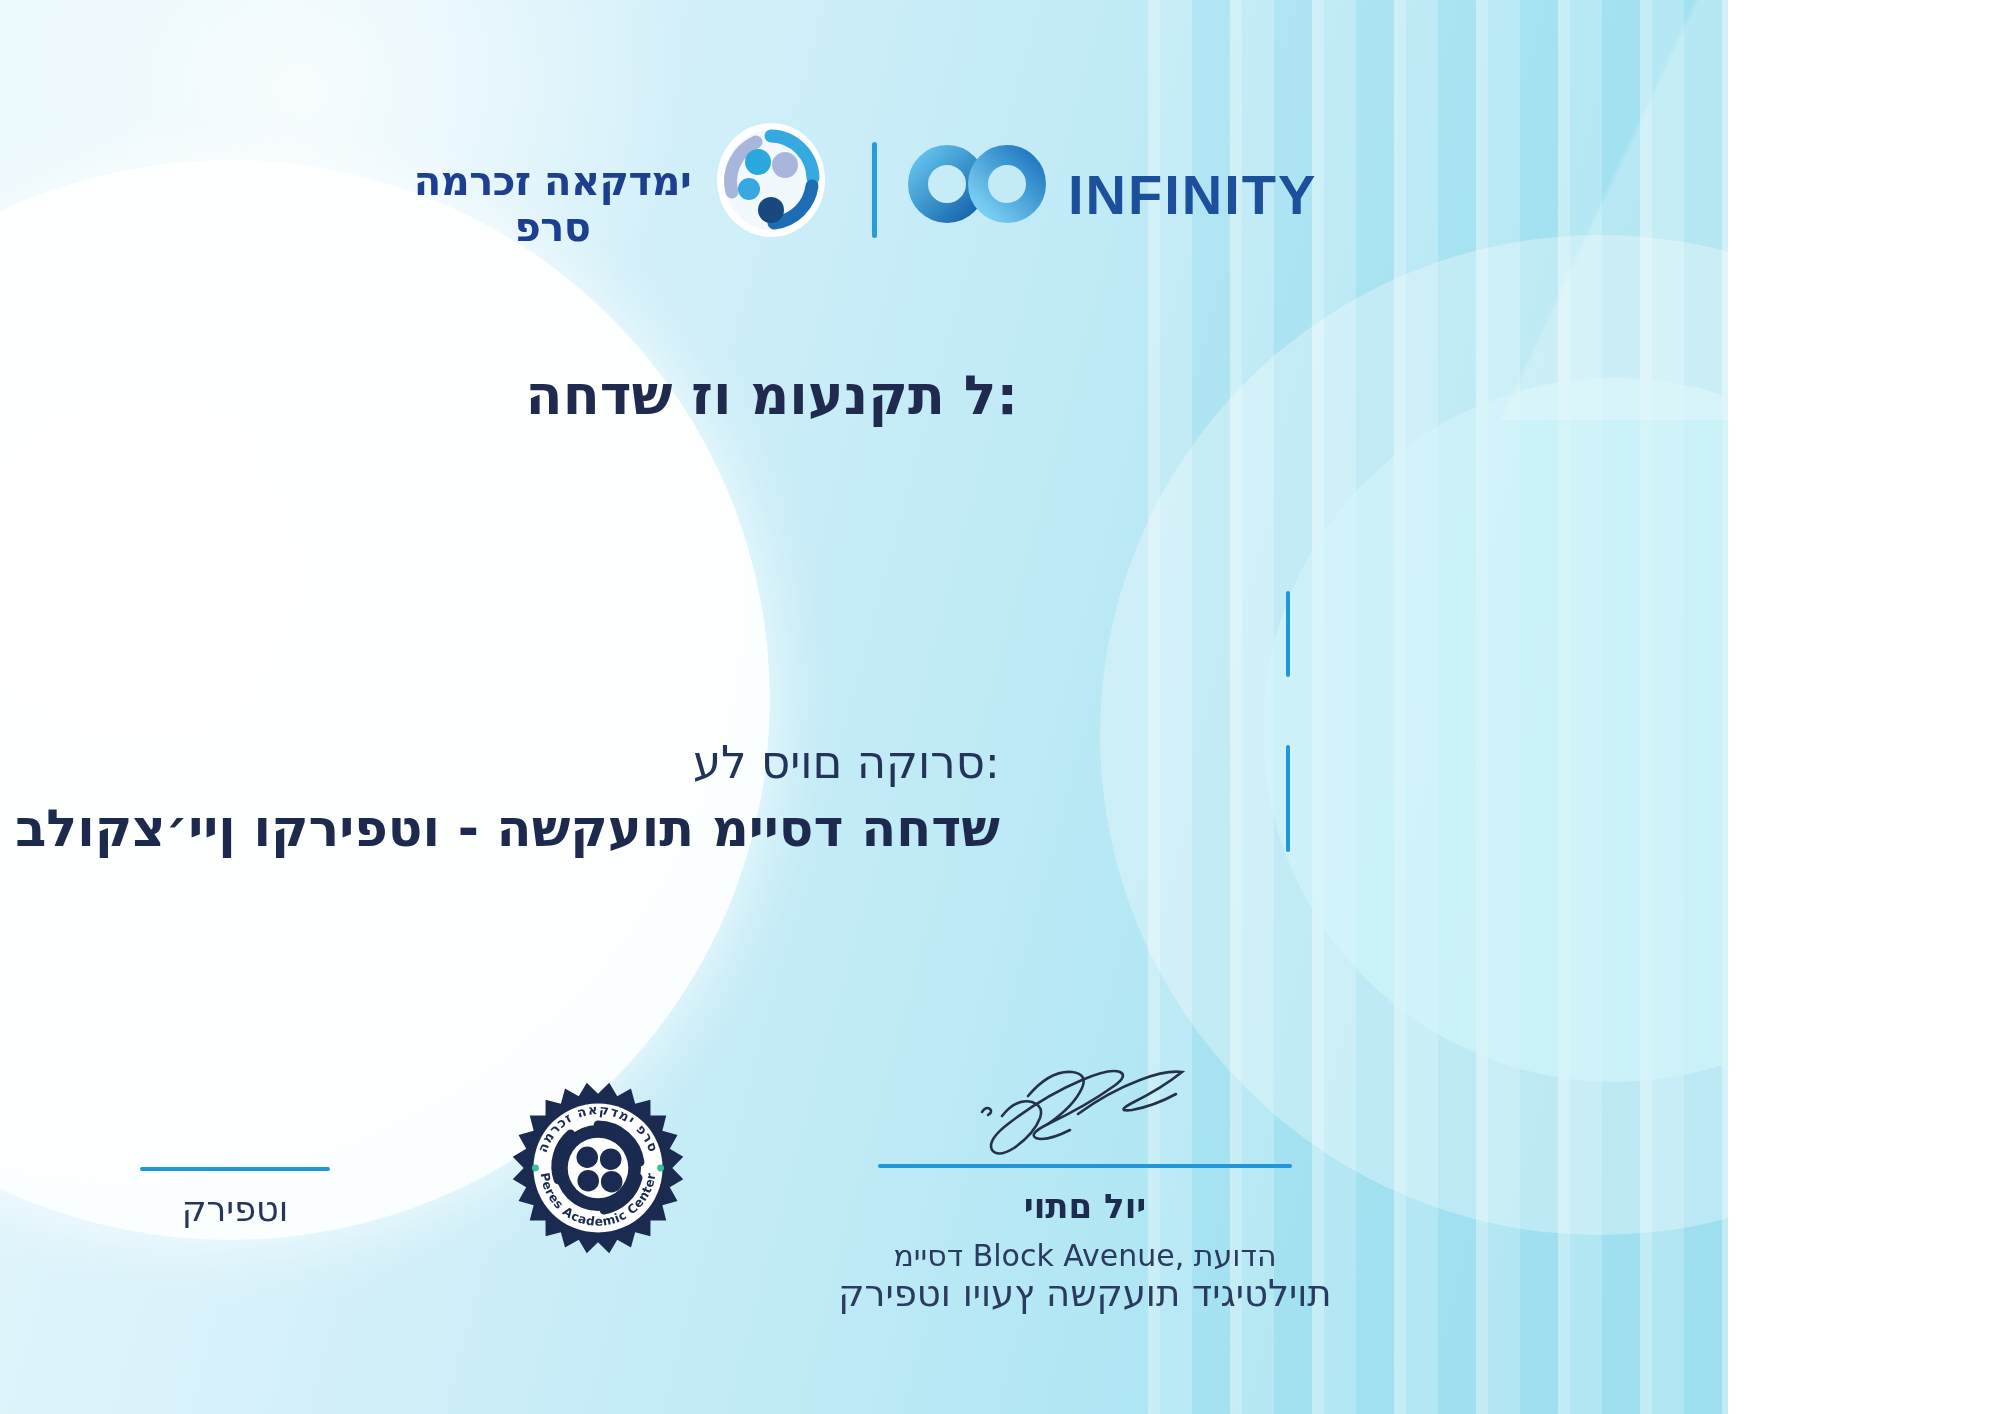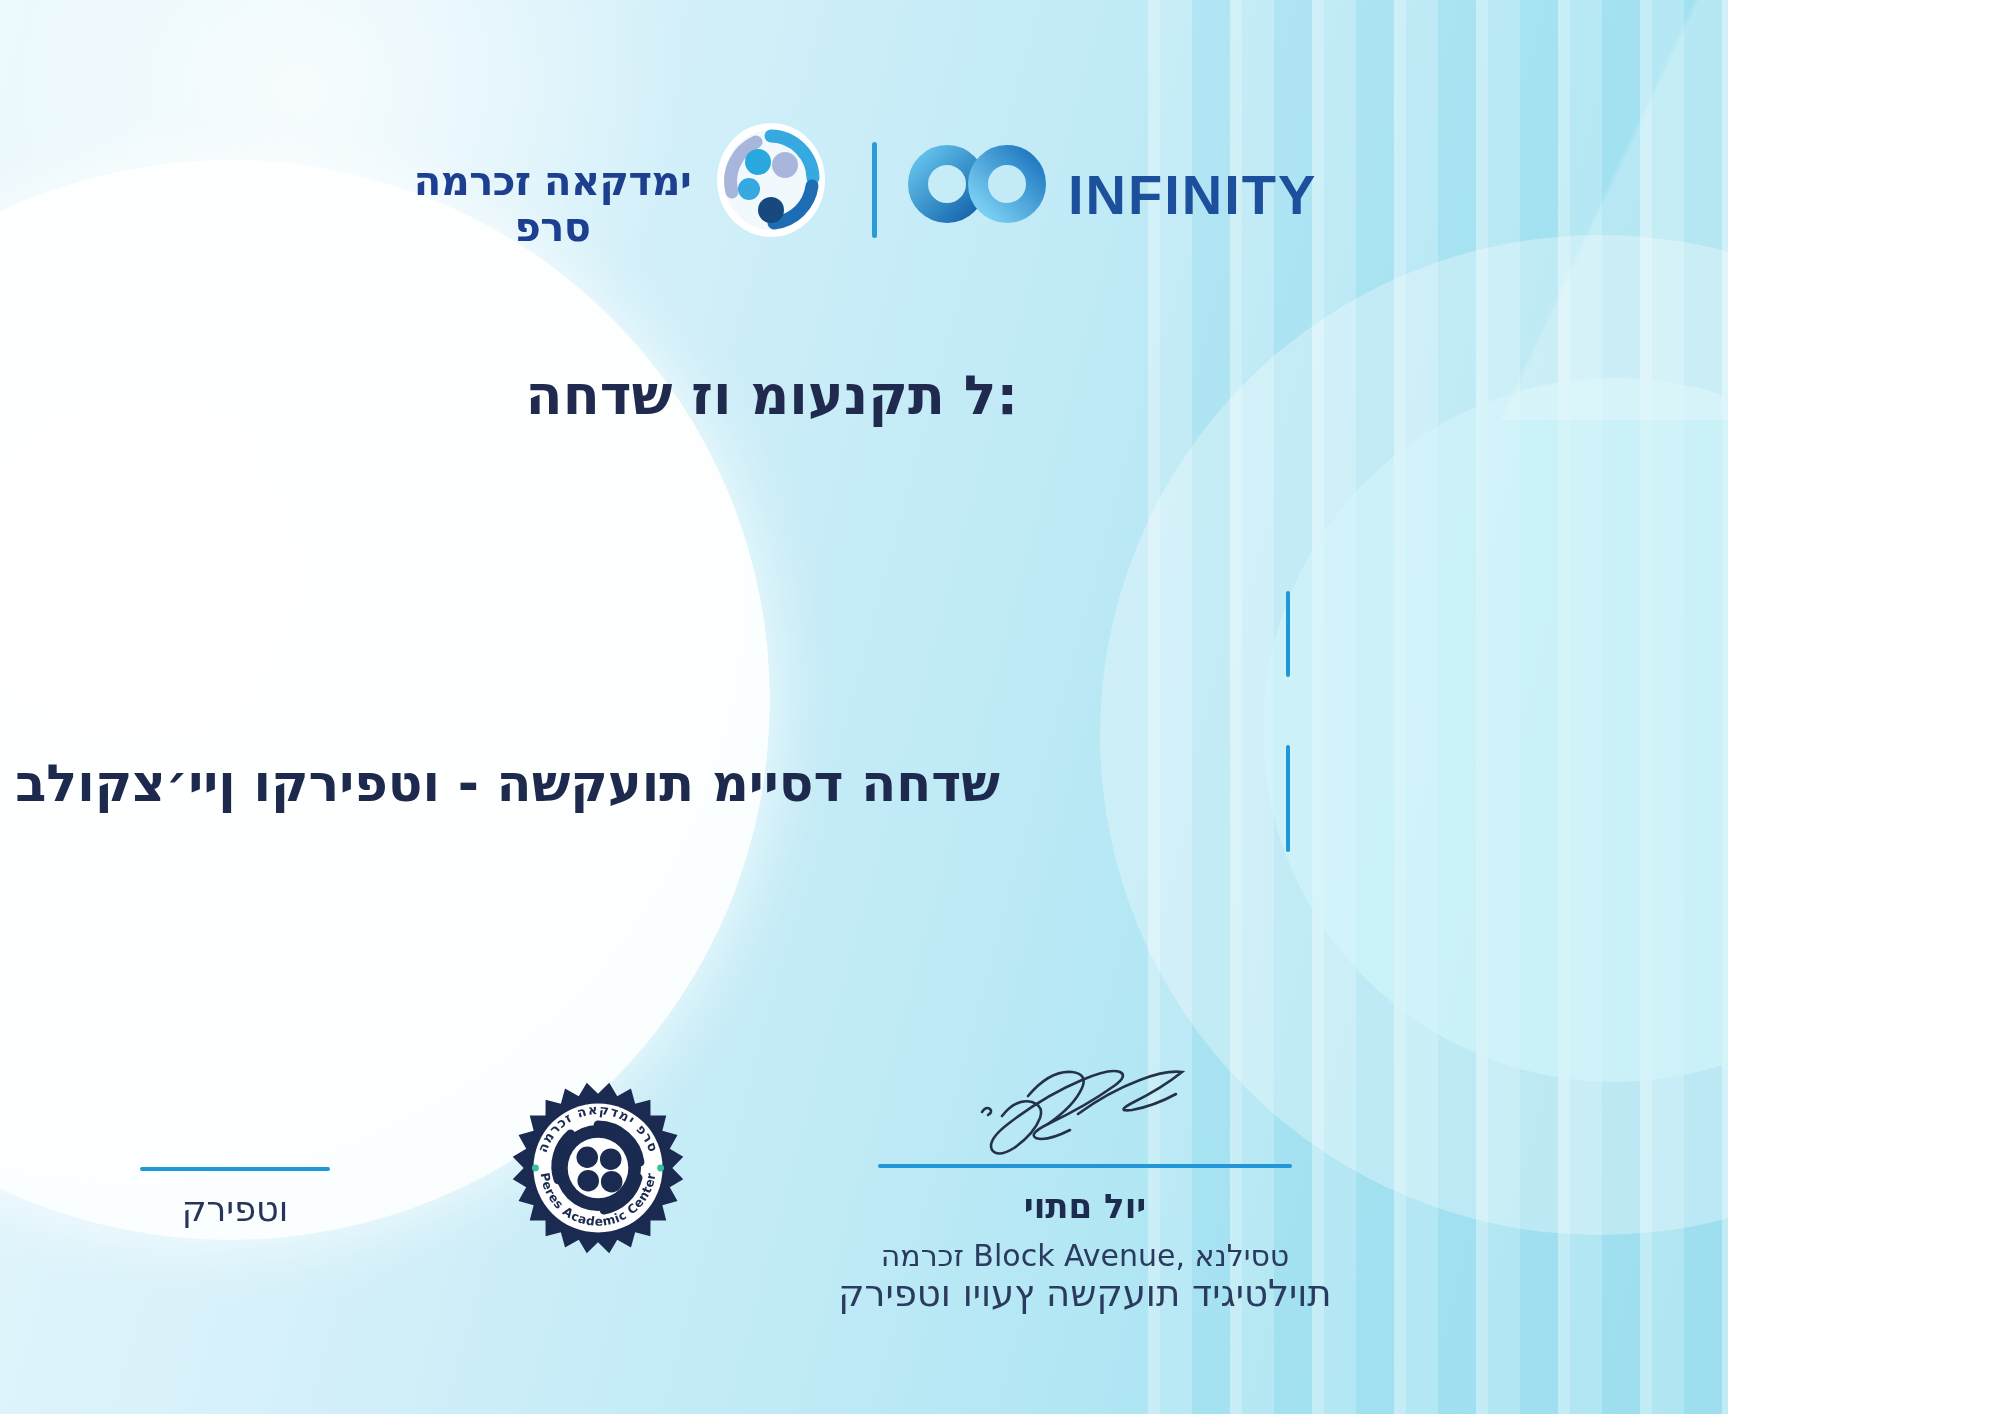--- a/index.html
+++ b/index.html
@@ -143,20 +143,21 @@
     </div>
 
     <div class="brand-name">INFINITY</div>
 
     <div class="title he">החדש זו מוענקת ל:</div>
 
     <div class="accent-line accent-a"></div>
     <div class="accent-line accent-b"></div>
 
     <div class="course">
+      <div class="course-intro he">על סיום הקורס:</div>
       <div class="course-name he">בלוקצ׳יין וקריפטו - השקעות מייסד החדש</div>
     </div>
 
     <div class="date-block">
       <div class="date-line"></div>
       <div class="date-label he">קריפטו</div>
     </div>
 
     <div class="seal">
       <svg width="176" height="176" viewBox="0 0 180 180">
@@ -192,18 +193,18 @@
           <g fill="none" stroke="#233149" stroke-width="2.6" stroke-linecap="round">
             <path d="M 14 62 q 4 -6 8 -3 q 3 3 -2 6"></path>
             <path d="M 34 66 q 14 -18 30 -14 q 12 4 8 16 q -6 16 -26 30 q -16 10 -22 2 q -5 -10 16 -26 q 36 -28 74 -44 q 28 -12 38 -8 q 8 4 -6 14 q -28 20 -66 38 q -20 10 -12 14 q 10 4 34 -8"></path>
             <path d="M 60 46 q 22 -26 44 -24 q 16 2 10 16 q -8 18 -34 36"></path>
             <path d="M 110 64 q 30 -22 62 -34 q 26 -10 42 -8 q -20 16 -48 30 q -20 10 -2 8 q 22 -4 44 -16"></path>
           </g>
         </svg>
       </div>
       <div class="sig-line"></div>
       <div class="sig-name he">יותם לוי</div>
-      <div class="sig-role1 he">המרכז Block Avenue, אנליסט</div>
+      <div class="sig-role1 he">מייסד Block Avenue, תעודה</div>
       <div class="sig-role2 he">קריפטו ויועץ השקעות דיגיטליות</div>
     </div>
 
   </div>
 </div>
 
 </body></html>

